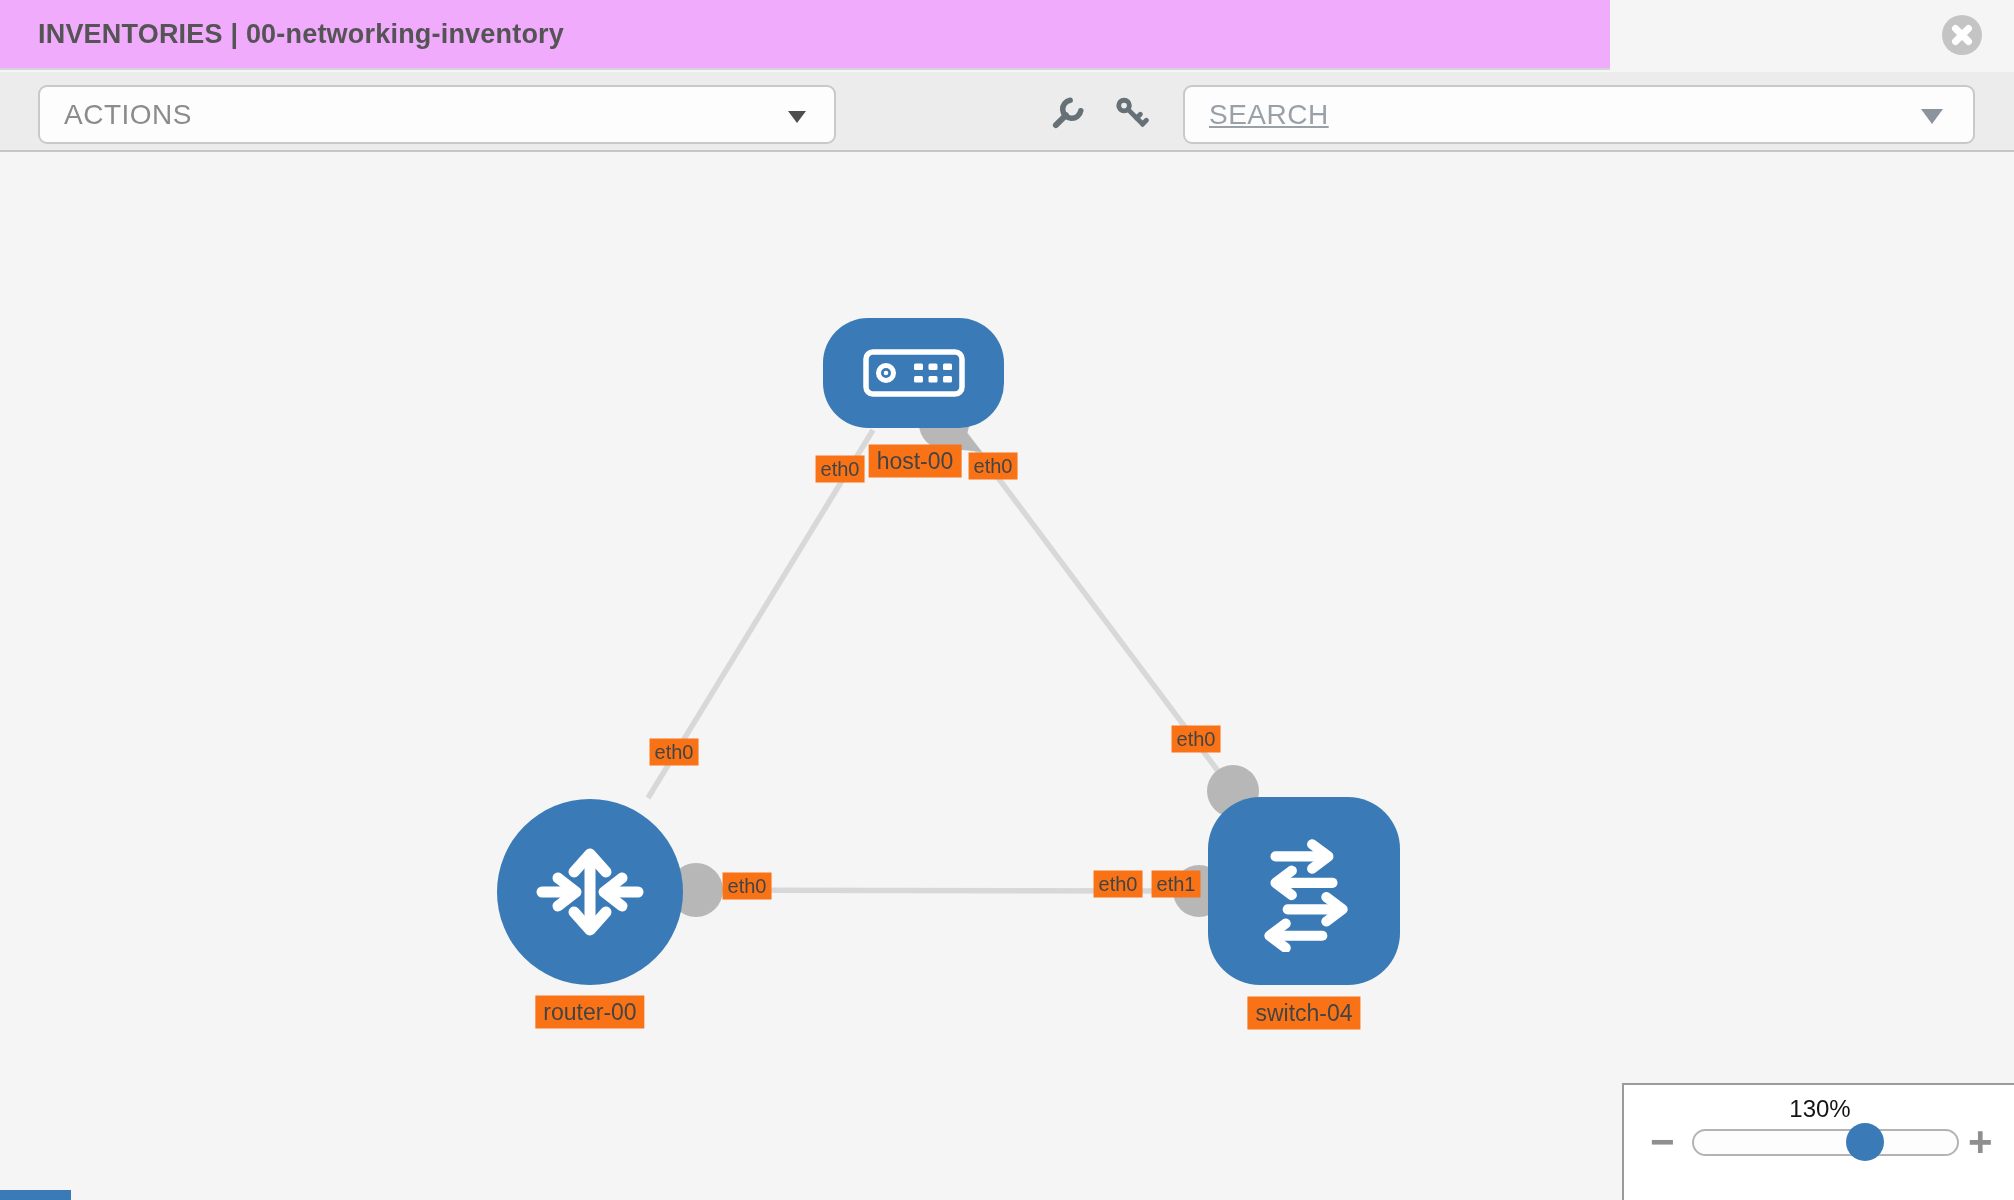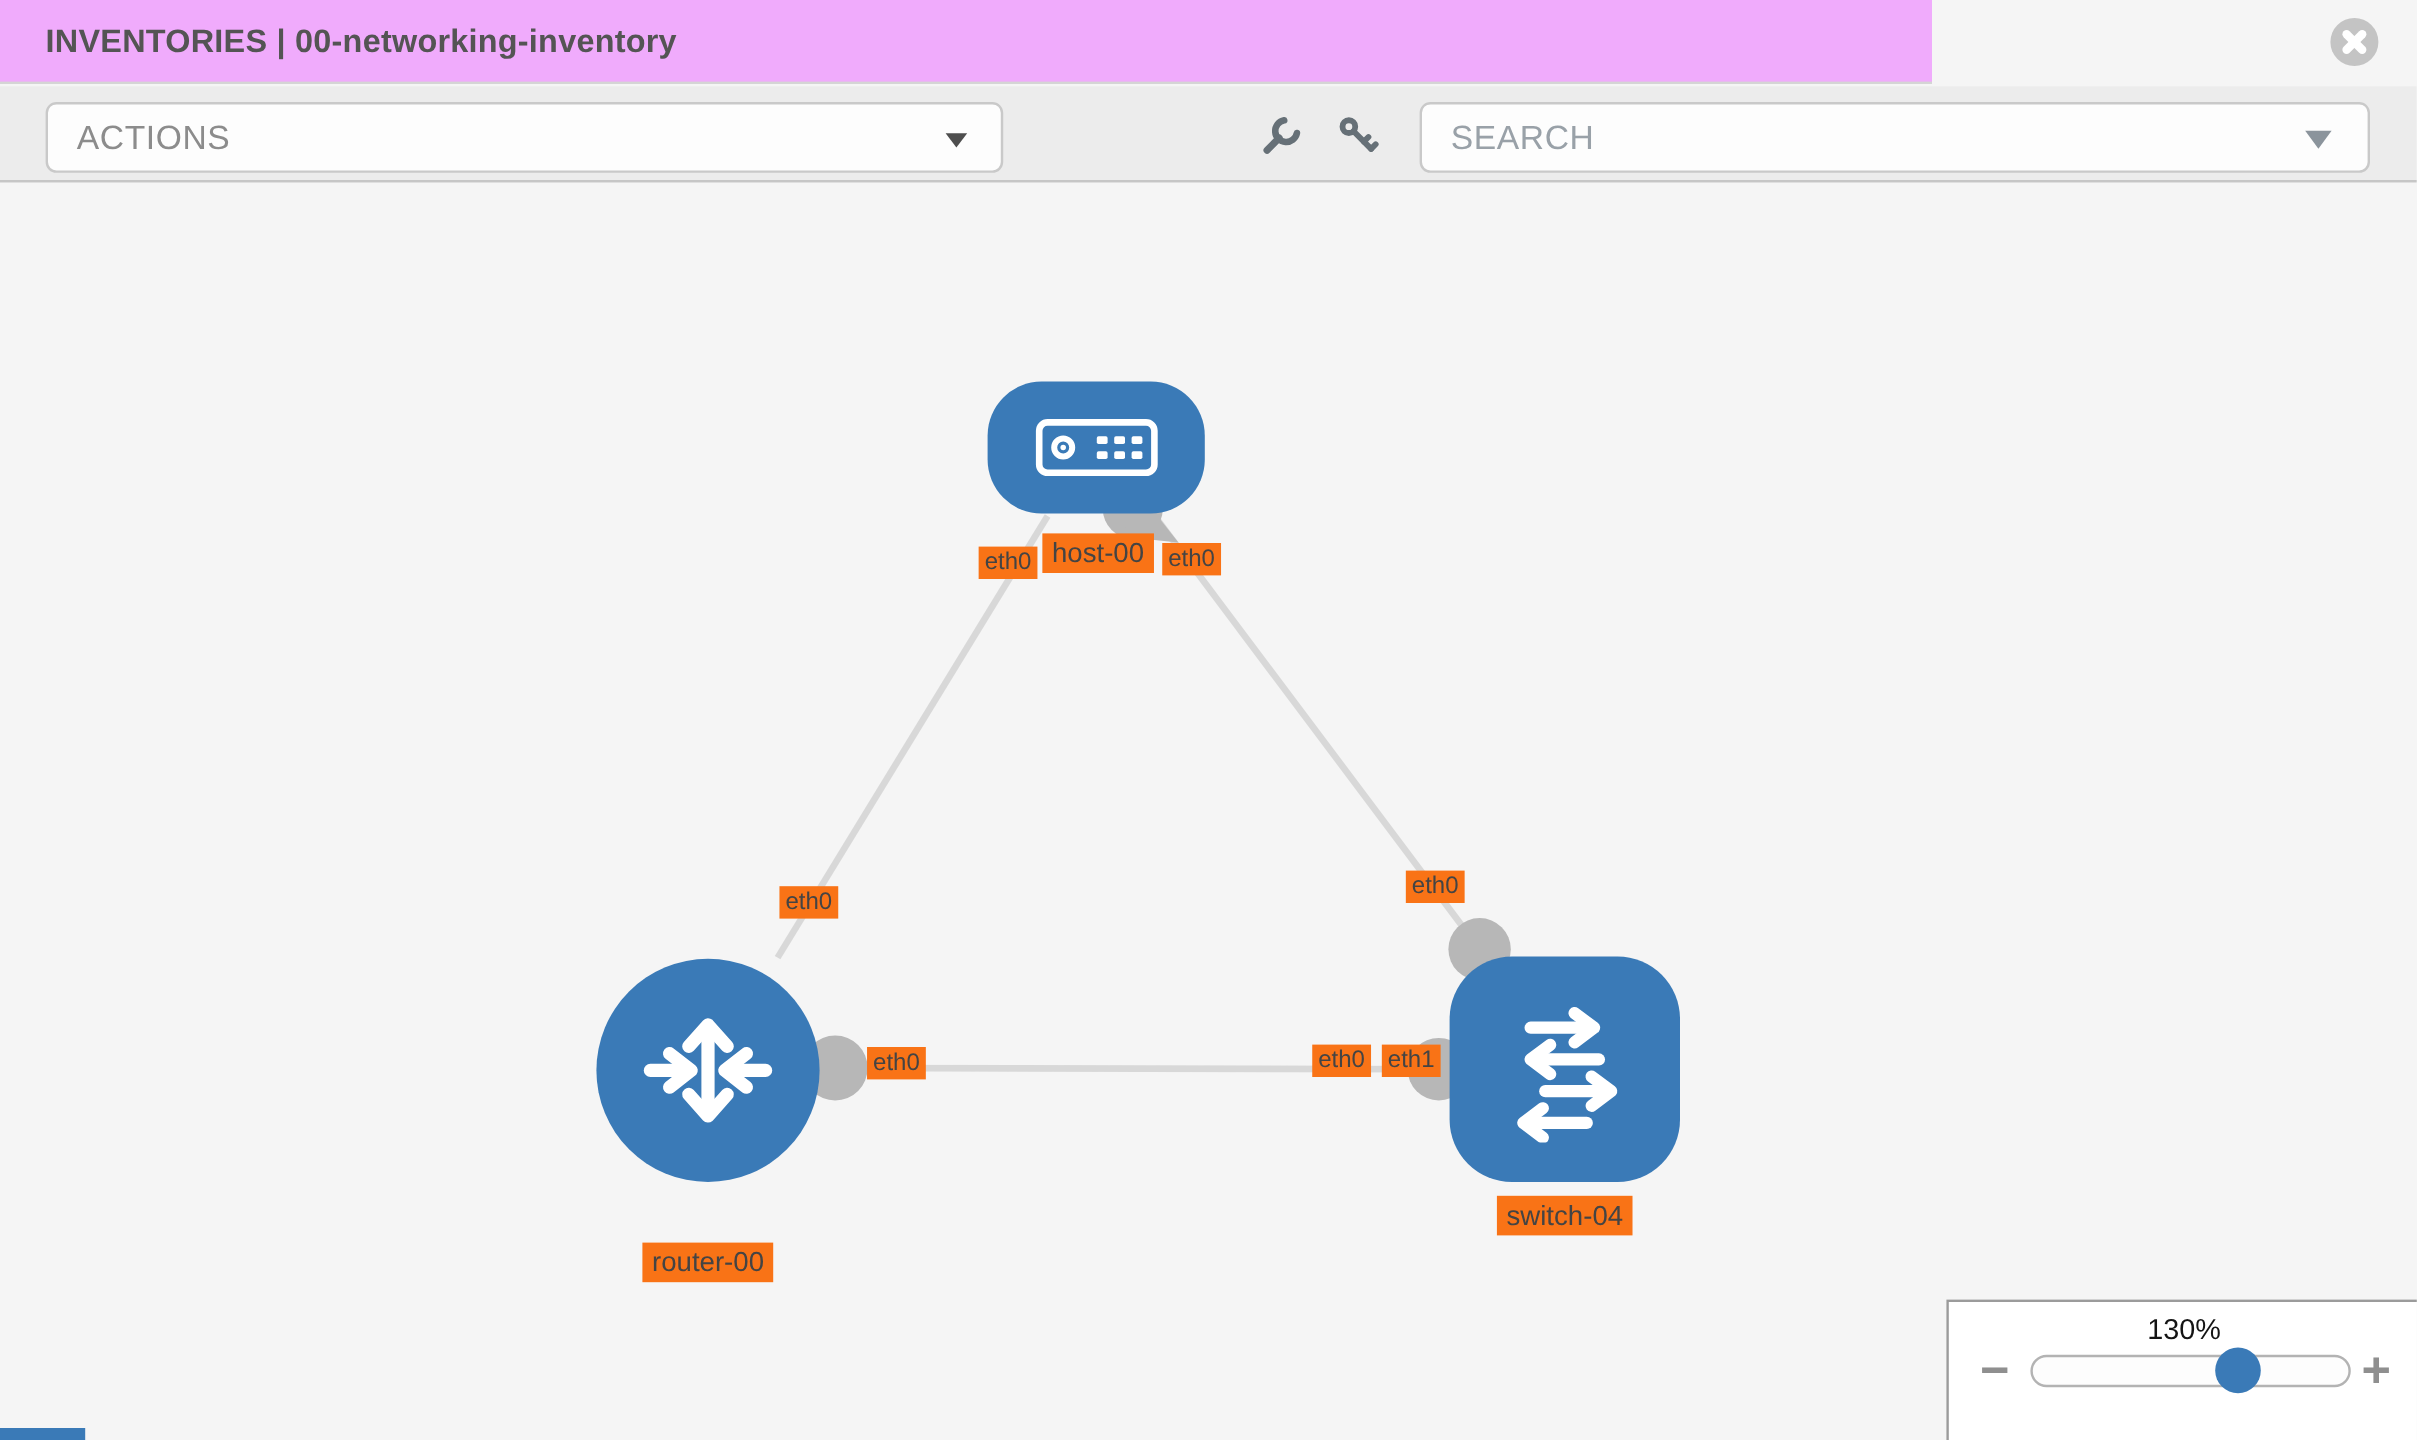--- a/index.html
+++ b/index.html
@@ -33,21 +33,21 @@
     position:absolute; top:13px; height:59px;
     background:#fdfdfd; border:2px solid #c9c9c9; border-radius:9px;
     cursor:pointer;
   }
   .select-box .select-label {
     position:absolute; left:24px; top:0; height:55px; line-height:55px;
     font-size:28px; color:#8c8c8c; letter-spacing:.5px;
   }
   .actions-select { left:38px; width:798px; }
   .search-select  { left:1183px; width:792px; }
-  .search-select .select-label { color:#99a1a8; }
+  .search-select .select-label { color:#99a1a8;text-decoration:underline; }
   .caret {
     position:absolute; top:24px; width:0; height:0;
     border-left:9px solid transparent; border-right:9px solid transparent;
     border-top:12px solid #4e4e4e;
   }
   .actions-select .caret { right:28px; }
   .search-select .caret {
     right:30px; top:22px;
     border-left-width:11px; border-right-width:11px;
     border-top:15px solid #8b949c;
@@ -164,21 +164,21 @@
 
 <div class="graph-label port-label" style="left:840px;  top:469px;">eth0</div>
 <div class="graph-label port-label" style="left:993px;  top:466px;">eth0</div>
 <div class="graph-label port-label" style="left:674px;  top:752px;">eth0</div>
 <div class="graph-label port-label" style="left:1196px; top:739px;">eth0</div>
 <div class="graph-label port-label" style="left:747px;  top:886px;">eth0</div>
 <div class="graph-label port-label" style="left:1118px; top:884px;">eth0</div>
 <div class="graph-label port-label" style="left:1176px; top:884px;">eth1</div>
 
 <div class="graph-label node-label" style="left:915px;  top:461px;">host-00</div>
-<div class="graph-label node-label" style="left:590px;  top:1052px;text-align:center;">router-00</div>
+<div class="graph-label node-label" style="left:590px;  top:1012px;text-align:center;">router-00</div>
 <div class="graph-label node-label" style="left:1304px; top:1013px;">switch-04</div>
 
 <div class="partial-bar"></div>
 
 <div class="zoom-panel">
   <div class="zoom-value">130%</div>
   <div class="zoom-minus">−</div>
   <div class="zoom-track"></div>
   <div class="zoom-thumb"></div>
   <div class="zoom-plus">+</div>

